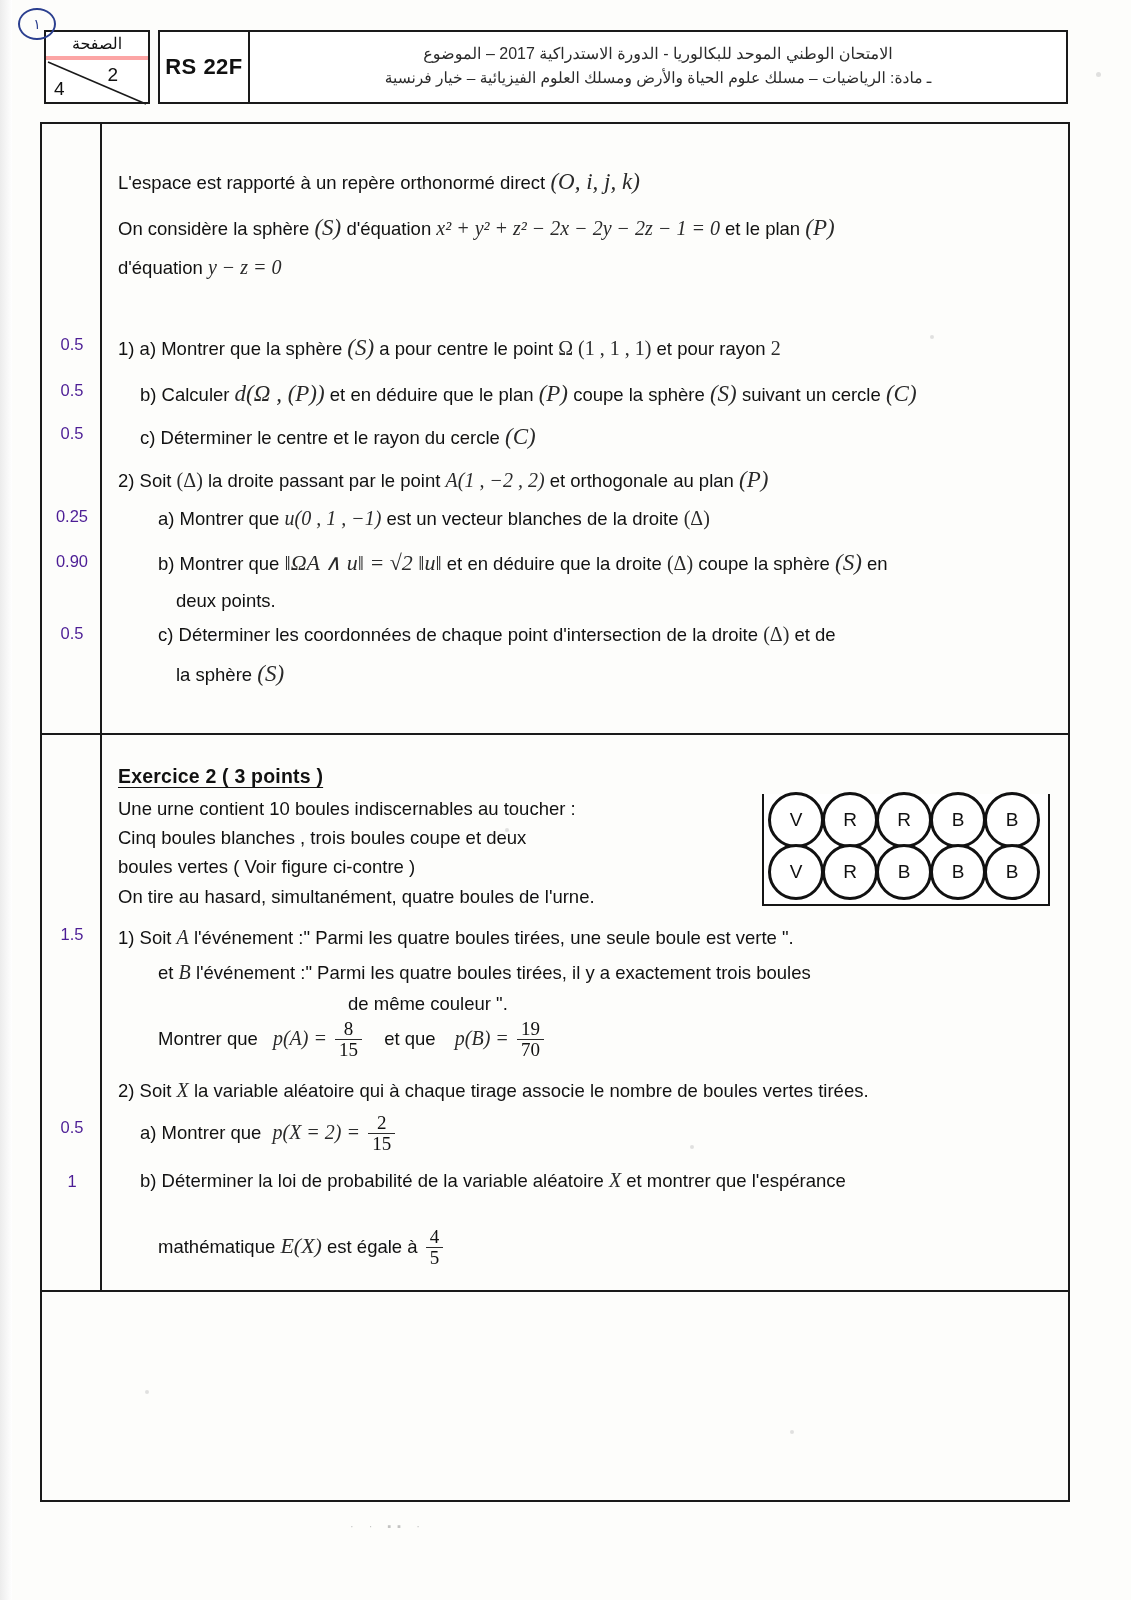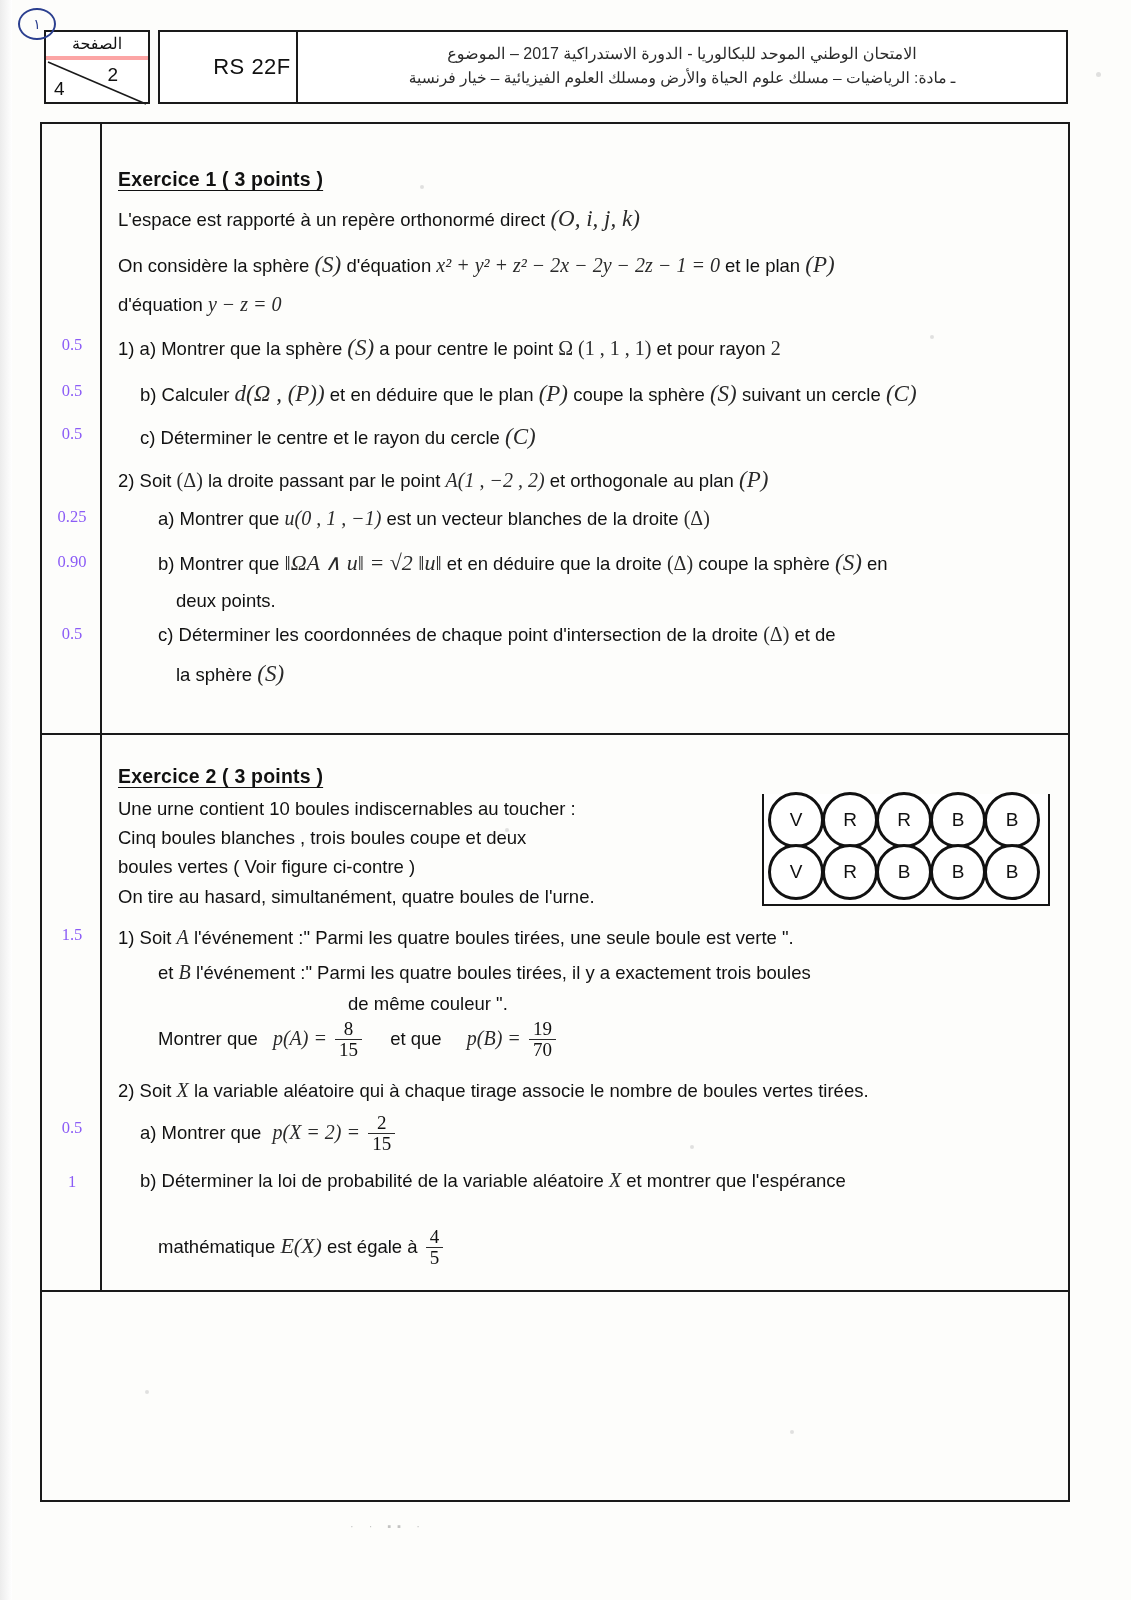--- a/index.html
+++ b/index.html
@@ -77,24 +77,23 @@
     font-size: 19px;
   }
   .code-box {
     width: 88px;
     margin-left: 8px;
     border: 2px solid #1a1a1a;
     display: flex;
     align-items: center;
     justify-content: center;
     font-size: 22px;
-    font-weight: normal;
+    font-weight: bold;
     letter-spacing: 0.5px;
     background: #fff;
-    padding-left: 48px;
   }
   .title-box {
     flex: 1;
     border: 2px solid #1a1a1a;
     border-left: none;
     display: flex;
     flex-direction: column;
     justify-content: center;
     padding: 2px 16px 4px 16px;
     background: #fff;
@@ -196,22 +195,22 @@
   .frac .num { display: block; padding: 0 4px; }
   .frac .den { display: block; padding: 0 4px; border-top: 1.4px solid #2a2a2a; }
 
   
   .pts {
     position: absolute;
     left: 46px;
     width: 52px;
     text-align: center;
     font-size: 16.5px;
-    font-family: Liberation Serif, serif;
-    color: #8b5cf6;
+    font-family: Liberation Sans, sans-serif;
+    color: #4c1d95;
   }
 
   
   .i1 { padding-left: 22px; }
   .i2 { padding-left: 40px; }
   .i3 { padding-left: 58px; }
 
   
   .balls-figure {
     position: absolute;
@@ -321,21 +320,20 @@
       <div class="title-line second">ـ مادة: الرياضيات – مسلك علوم الحياة والأرض ومسلك العلوم الفيزيائية – خيار فرنسية</div>
     </div>
   </div>
 
   <div class="frame"></div>
   <div class="pts-divider"></div>
   <div class="ex-divider"></div>
   <div class="bottom-divider"></div>
 
   <div class="content" style="top:168px;">
-    <div class="ex-title">Exercice 1 ( 3 points )</div>
 
     <div class="line" style="margin-bottom:18px;">
       <span>L'espace est rapporté à un repère orthonormé direct</span>
       <span class="m" style="font-size:23px;">(O, i, j, k)</span>
     </div>
 
     <div class="line" style="margin-bottom:14px;">
       <span>On considère la sphère</span>
       <span class="m" style="font-size:23px;">(S)</span>
       <span>d'équation</span>
@@ -456,21 +454,21 @@
   </div>
   <div class="content line" style="top:993px; padding-left:230px;">de même couleur  ".</div>
 
   <div class="content line i2" style="top:1020px;">
     <span>Montrer que</span>
     <span class="m" style="margin-left:10px;">p(A) =</span>
     <span class="frac">
       <span class="num">8</span>
       <span class="den">15</span>
     </span>
-    <span style="margin:0 20px;">et  que</span>
+    <span style="margin:0 14px;">et  que</span>
     <span class="m">p(B) =</span>
     <span class="frac">
       <span class="num">19</span>
       <span class="den">70</span>
     </span>
   </div>
 
   <div class="content line" style="top:1078px;">
     <span>2) Soit</span>
     <span class="m">X</span>

